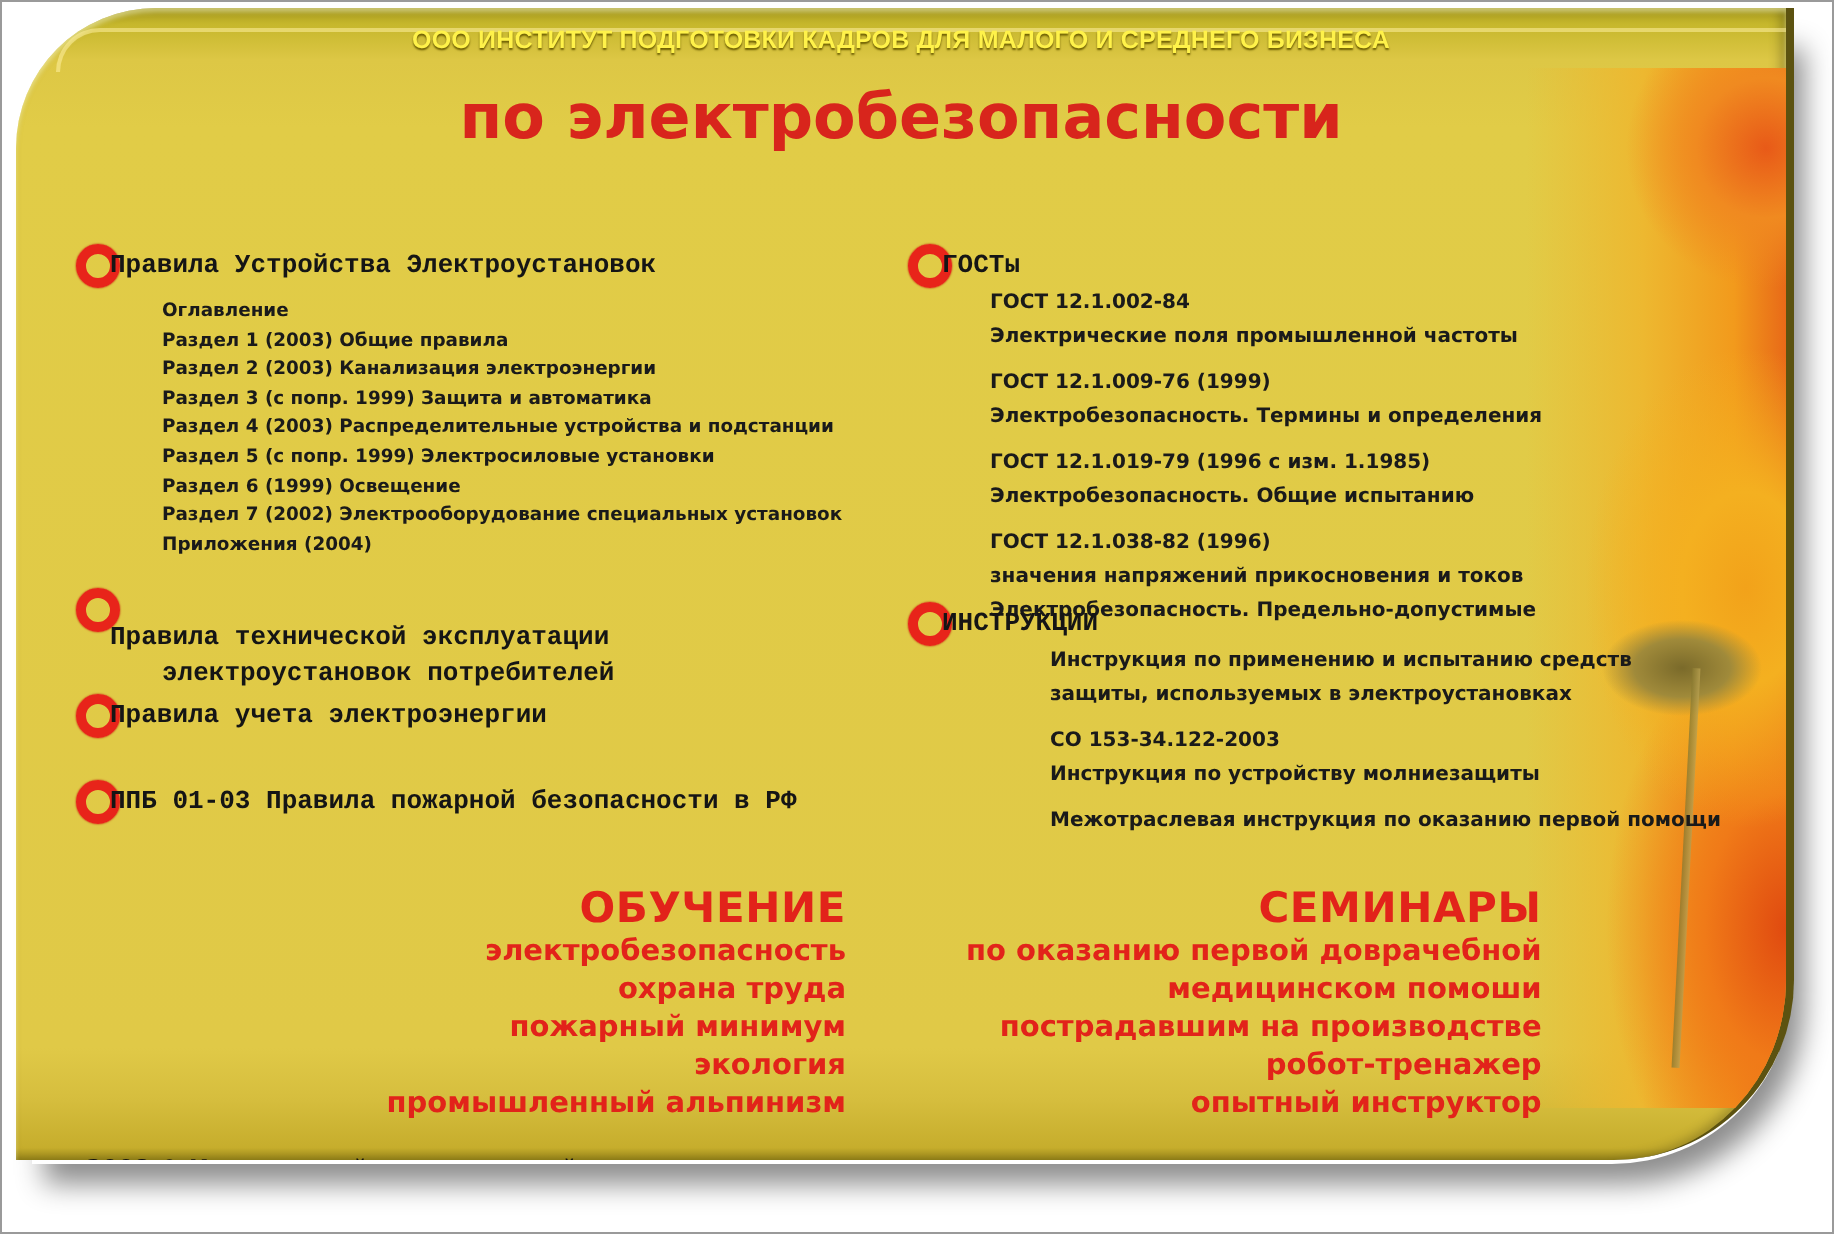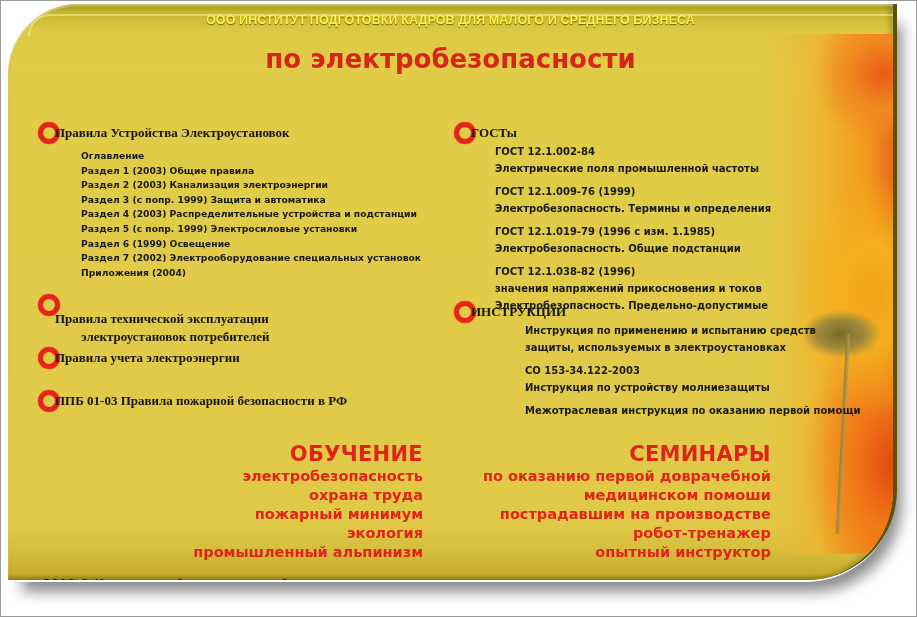--- a/index.html
+++ b/index.html
@@ -50,29 +50,29 @@
     position:absolute; left:0; top:9px; width:885px; text-align:center;
     font-family:"Liberation Sans", sans-serif; font-weight:bold;
     font-size:12.5px; color:#fff24a; letter-spacing:0.1px;
     text-shadow:0 1px 1px #6b5c00;
   }
   .main-title {
     position:absolute; left:0; top:38px; width:885px; text-align:center;
     color:#d8251c; font-family:"DejaVu Sans", sans-serif; font-weight:bold;
   }
   .main-title .l1 { display:block; font-size:21px; line-height:24px; }
-  .main-title .l2 { display:block; font-size:26px; line-height:34px; }
+  .main-title .l2 { display:block; font-size:31px; line-height:34px; }
 
   .bullet {
     position:absolute; width:12px; height:12px; border-radius:50%;
     border:5px solid #e8241a;
     box-shadow:0 0 1px #b00;
   }
   .sec-title {
-    position:absolute; font-family:Liberation Serif, serif; font-weight:bold;
+    position:absolute; font-family:Liberation Mono, monospace; font-weight:bold;
     font-size:13px; color:#151515; white-space:nowrap;
   }
   .sub {
     position:absolute; font-family:"DejaVu Sans", sans-serif; font-weight:bold;
     font-size:9.2px; color:#1a1a1a; white-space:nowrap; line-height:14.6px;
   }
   .sub div { height:14.6px; }
   .gost {
     position:absolute; font-family:"DejaVu Sans", sans-serif; font-weight:bold;
     font-size:10px; color:#1a1a1a; white-space:nowrap;
@@ -142,21 +142,21 @@
     <div class="item">
       <div>ГОСТ 12.1.002-84</div>
       <div>Электрические поля промышленной частоты</div>
     </div>
     <div class="item">
       <div>ГОСТ 12.1.009-76 (1999)</div>
       <div>Электробезопасность. Термины и определения</div>
     </div>
     <div class="item">
       <div>ГОСТ 12.1.019-79 (1996 с изм. 1.1985)</div>
-      <div>Электробезопасность. Общие подстанции</div>
+      <div>Электробезопасность. Общие испытанию</div>
     </div>
     <div class="item">
       <div>ГОСТ 12.1.038-82 (1996)</div>
       <div>значения напряжений прикосновения и токов</div>
       <div>Электробезопасность. Предельно-допустимые</div>
     </div>
   </div>
 
   <div class="bullet" style="left:446px;top:297px;"></div>
   <div class="sec-title" style="left:463px;top:300px;">ИНСТРУКЦИИ</div>

